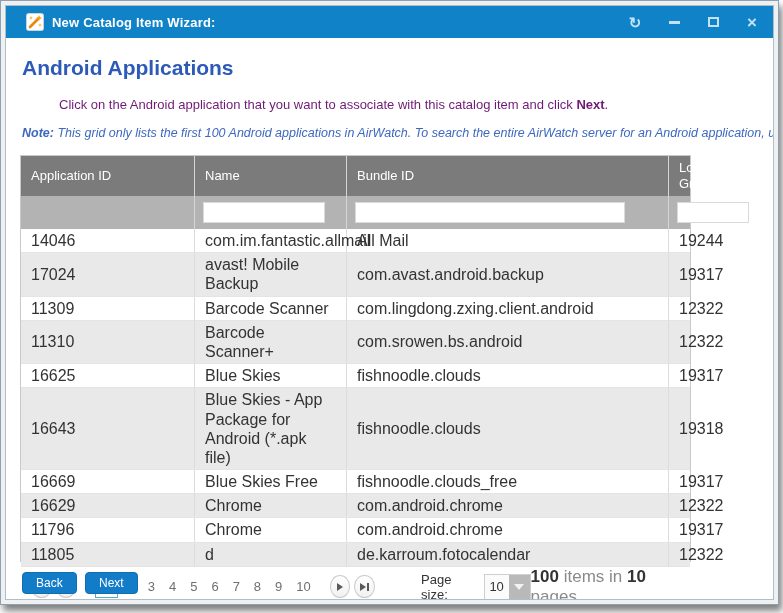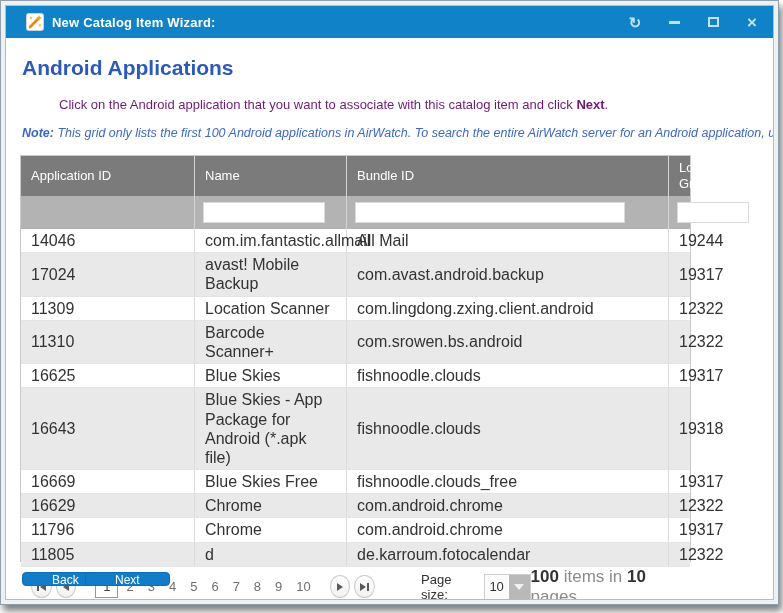--- a/index.html
+++ b/index.html
@@ -73,21 +73,21 @@
   .pg-select { display:flex; align-items:stretch; height:26px; border:1px solid #cfcfcf; cursor:pointer; }
   .pg-select-value { width:24px; background:#fbfbfb; font-size:13px; color:#333; display:flex;
                      align-items:center; justify-content:center; }
   .pg-select-btn { width:21px; background:#b9b9b9; display:flex; align-items:center; justify-content:center; }
   .pg-tri-down { width:0; height:0; border-left:5px solid transparent; border-right:5px solid transparent;
                  border-top:6px solid #f2f2f2; display:inline-block; }
   .pg-items { margin-left:auto; font-size:17px; color:#8a8a8a; padding-right:2px; }
   .pg-items b { color:#333; font-weight:bold; }
 
   
-  .footer-btn { position:absolute; top:534px; height:14px; padding:0 29px; border:1px solid #0f6db2;
+  .footer-btn { position:absolute; top:534px; height:22px; padding:0 13px; border:1px solid #0f6db2;
                 border-radius:4px; background:#127cc8; color:#fff; font-size:12px;
                 font-family:"Liberation Sans", sans-serif; cursor:pointer; }
   .btn-back { left:16px; }
   .btn-next { left:79px; }
 </style>
 </head>
 <body>
 
 <div class="screen">
   <div class="window">
@@ -154,21 +154,21 @@
                 <div class="g-cell">19244</div>
               </div>
               <div class="g-row alt">
                 <div class="g-cell">17024</div>
                 <div class="g-cell">avast! Mobile Backup</div>
                 <div class="g-cell">com.avast.android.backup</div>
                 <div class="g-cell">19317</div>
               </div>
               <div class="g-row">
                 <div class="g-cell">11309</div>
-                <div class="g-cell">Location Scanner</div>
+                <div class="g-cell">Barcode Scanner</div>
                 <div class="g-cell">com.lingdong.zxing.client.android</div>
                 <div class="g-cell">12322</div>
               </div>
               <div class="g-row alt">
                 <div class="g-cell">11310</div>
                 <div class="g-cell">Barcode Scanner+</div>
                 <div class="g-cell">com.srowen.bs.android</div>
                 <div class="g-cell">12322</div>
               </div>
               <div class="g-row">

